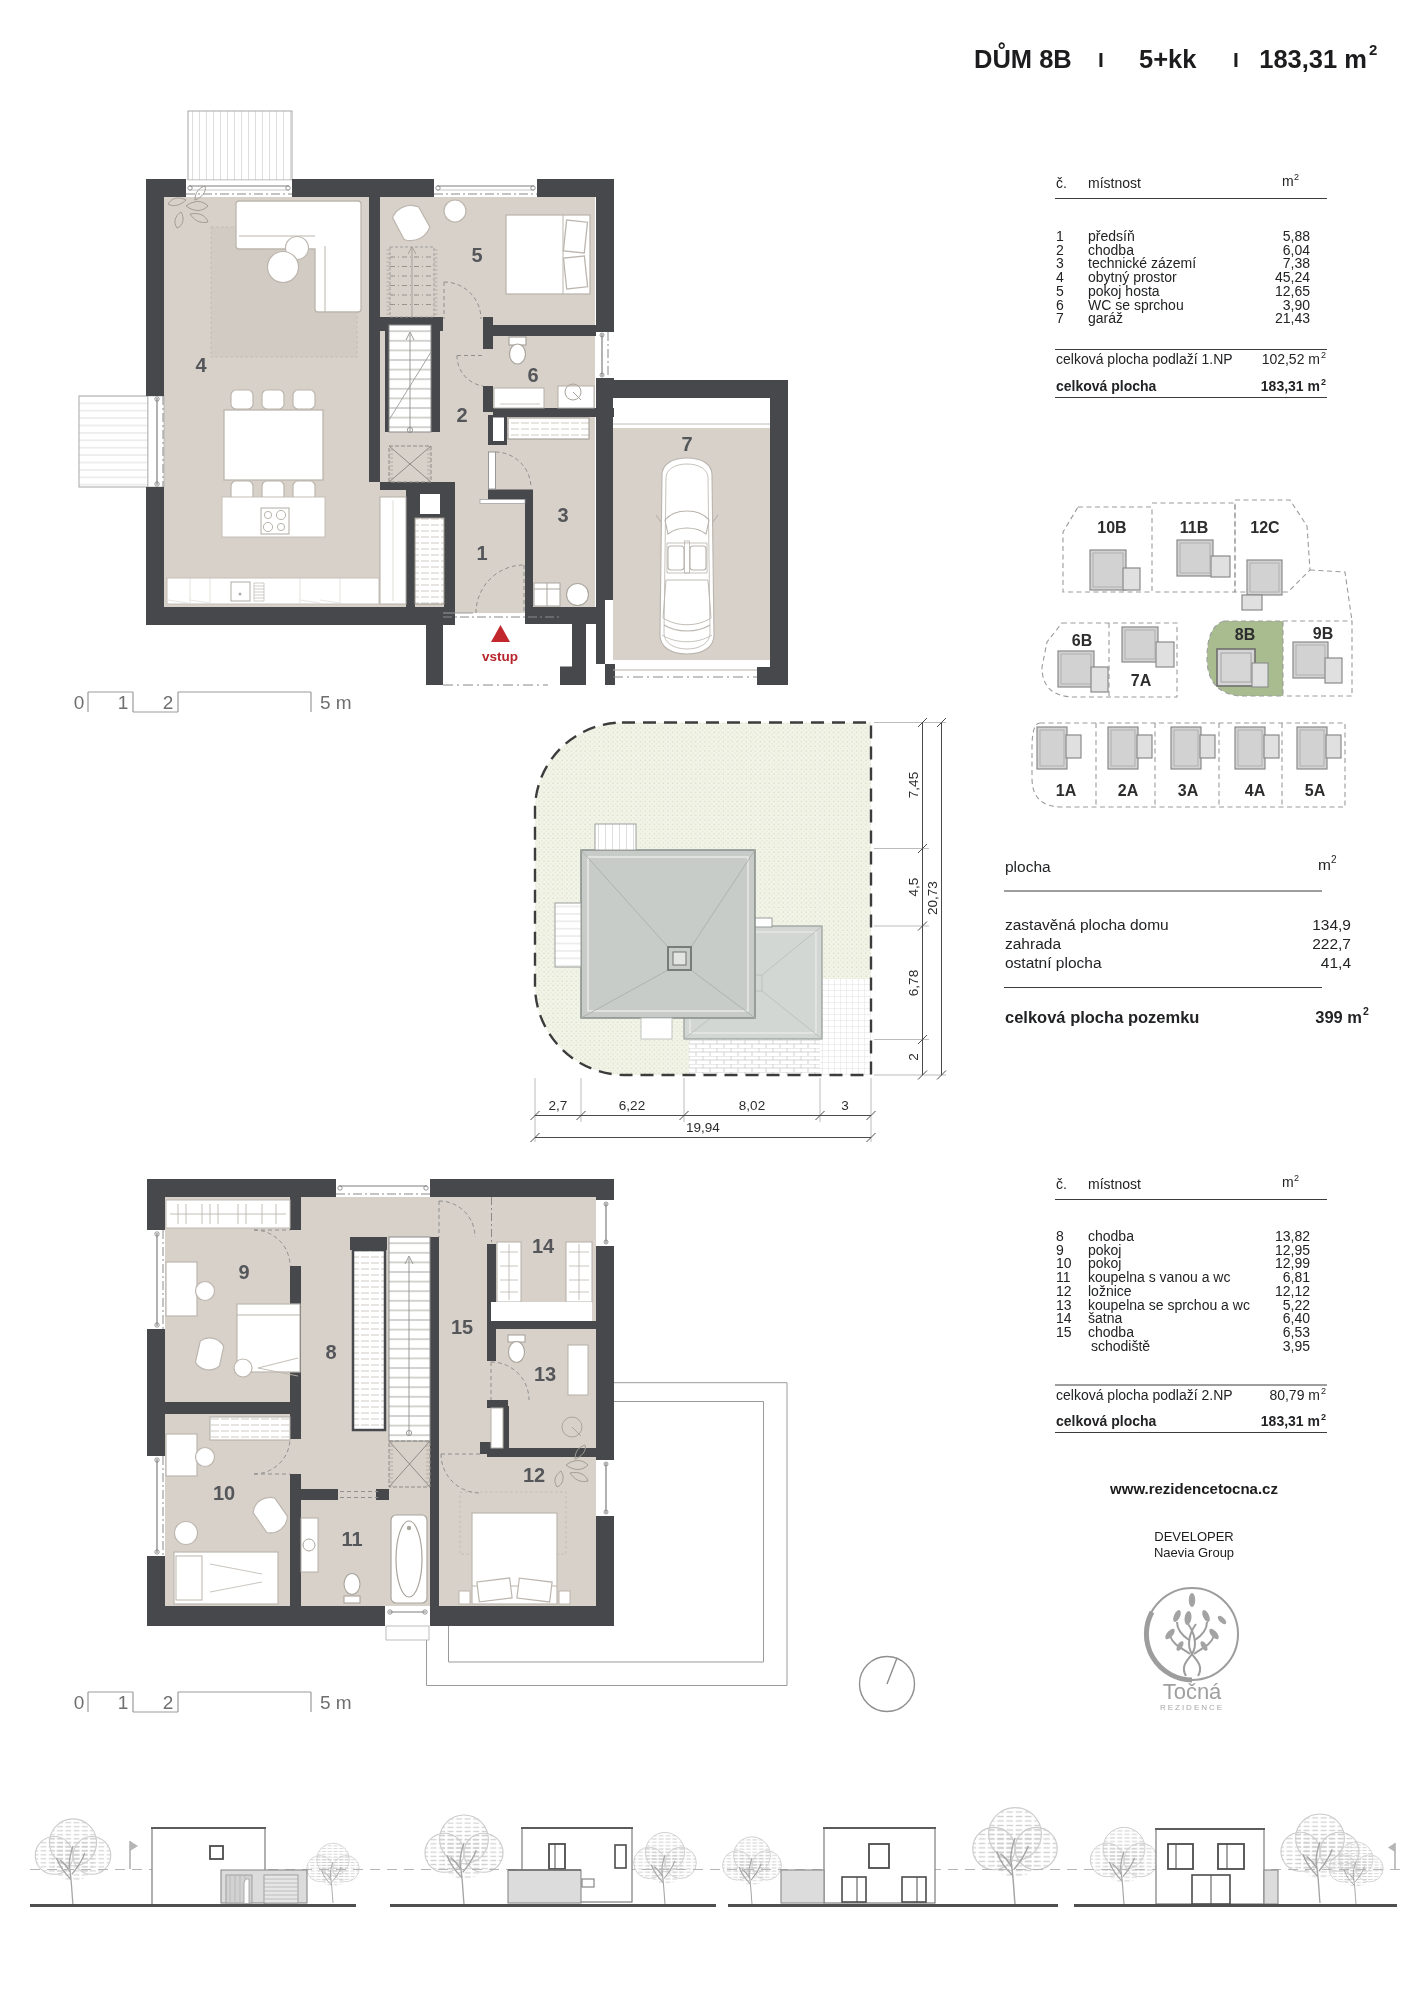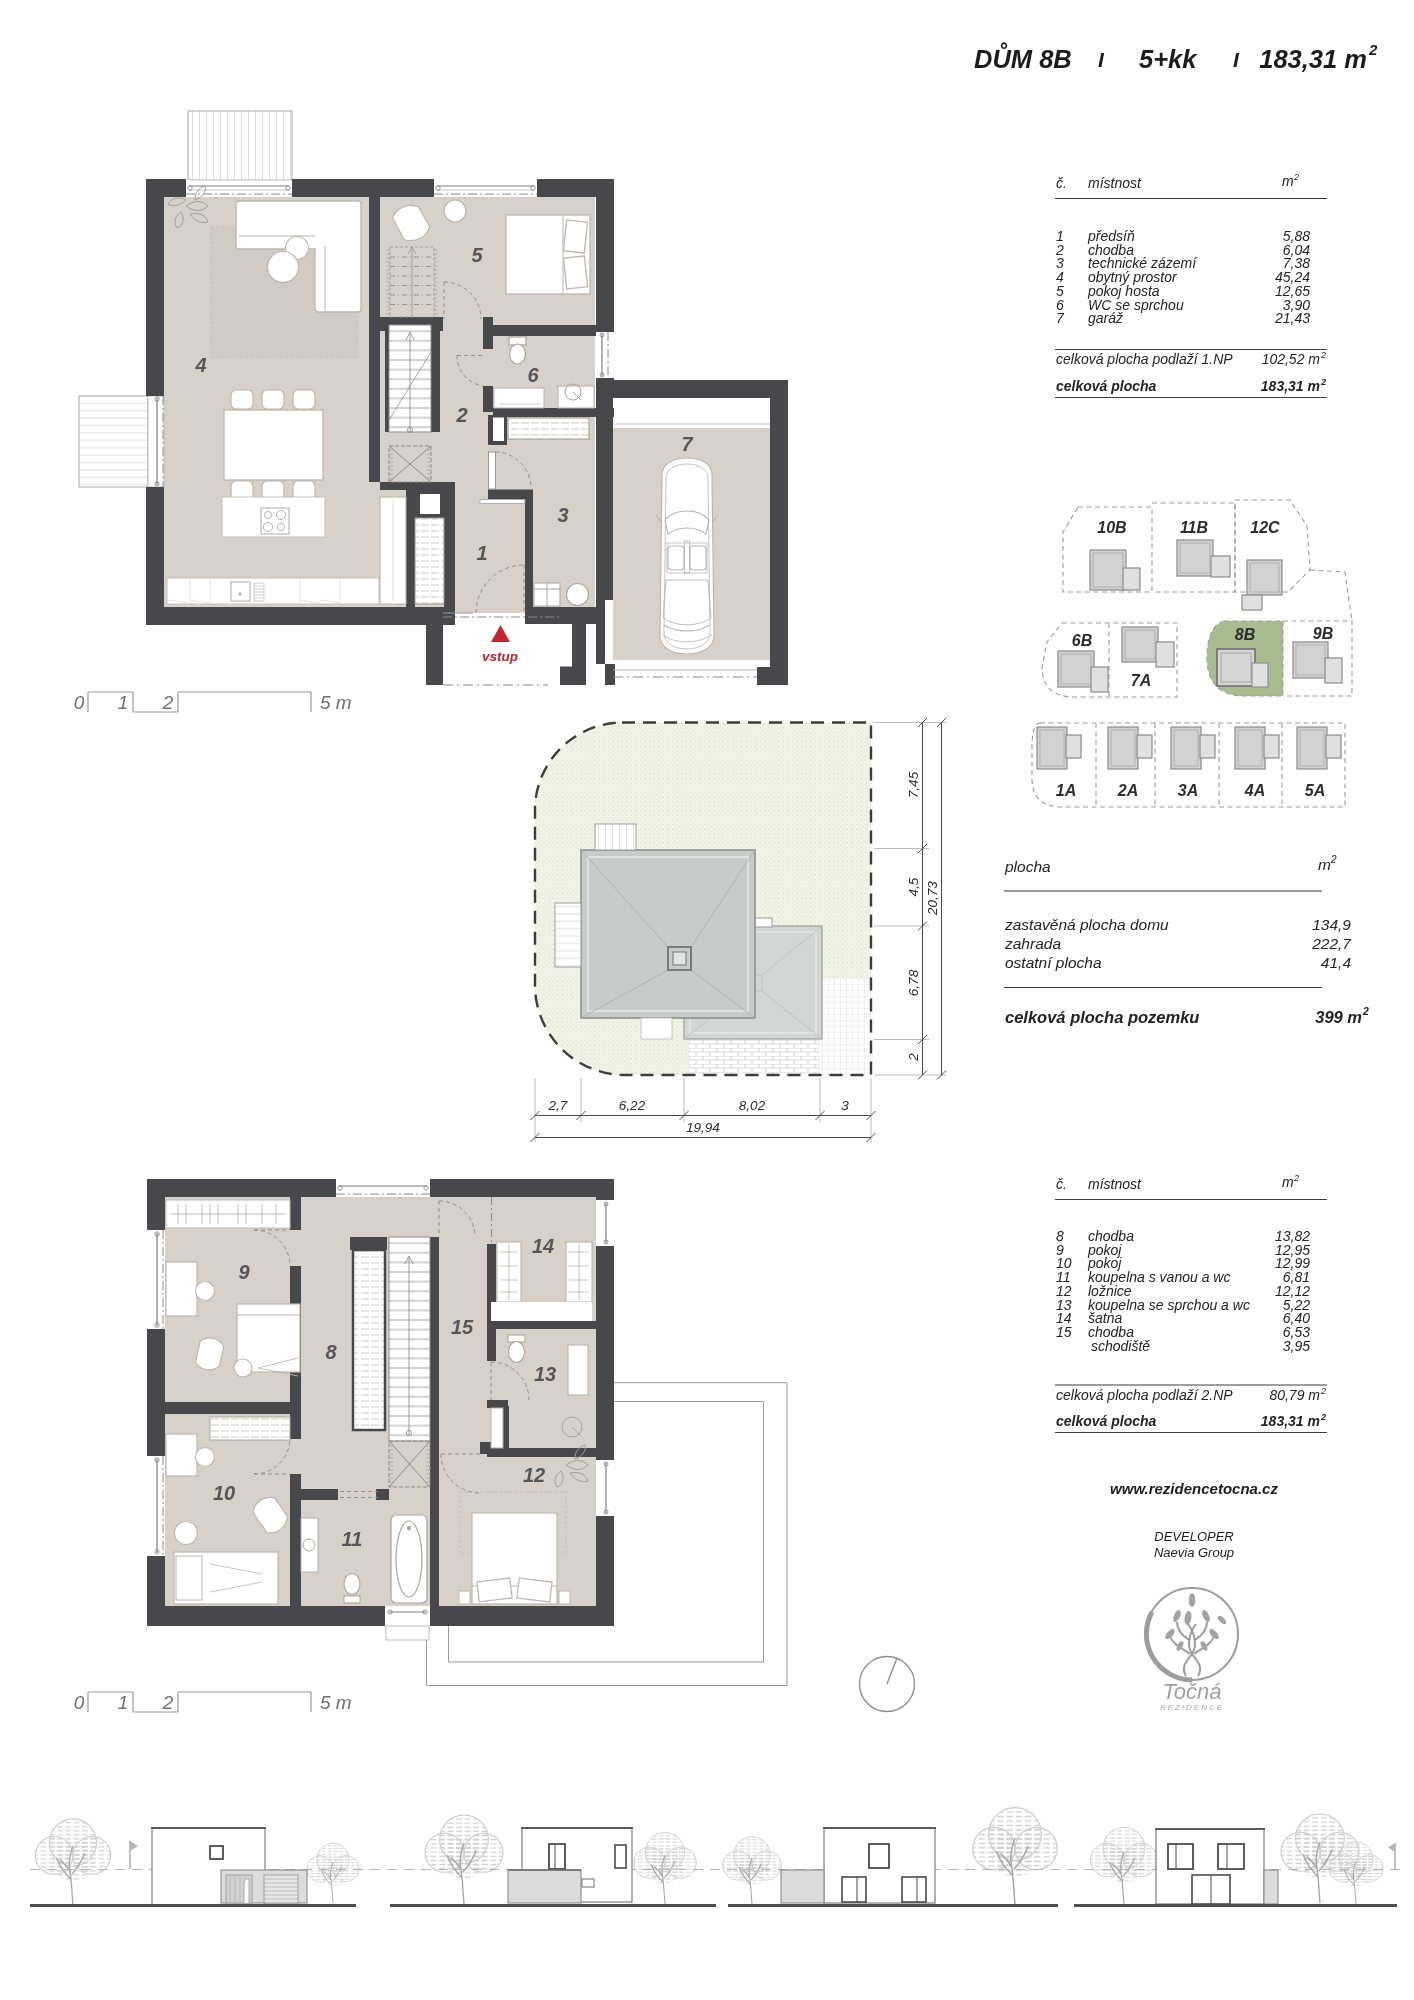--- a/index.html
+++ b/index.html
@@ -1,17 +1,17 @@
 <!DOCTYPE html>
 <html><head>
 <meta charset="utf-8">
 <style>
   html,body{margin:0;padding:0;background:#fff;}
   #page{position:relative;width:1414px;height:2000px;background:#fff;overflow:hidden;
-        font-family:"Liberation Sans", sans-serif;font-style:italic;}
+        font-family:"Liberation Sans", sans-serif;}
   svg{position:absolute;top:0;left:0;}
   text{font-family:"Liberation Sans", sans-serif;}
 </style>
 </head>
 <body>
 <div id="page">
 <svg width="1414" height="2000" viewBox="0 0 1414 2000">
 <defs>
   <pattern id="hatchV" width="7" height="8" patternUnits="userSpaceOnUse">
     <rect width="7" height="8" fill="#ffffff"></rect>

